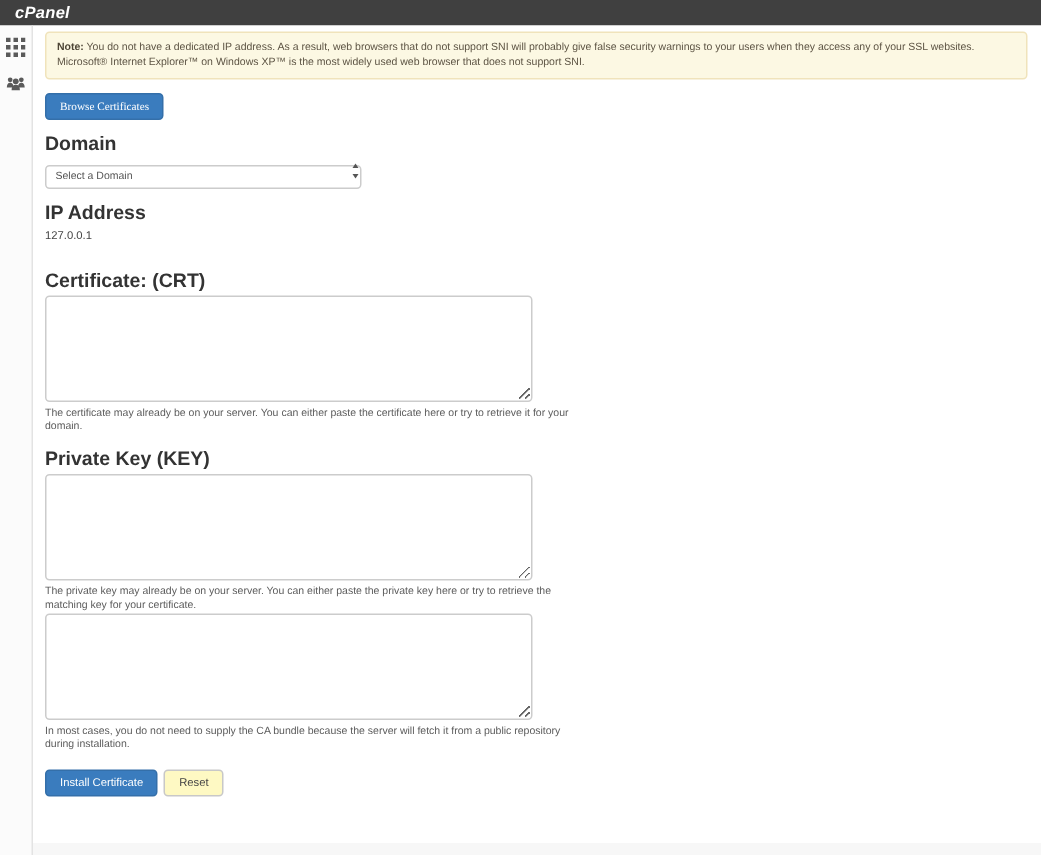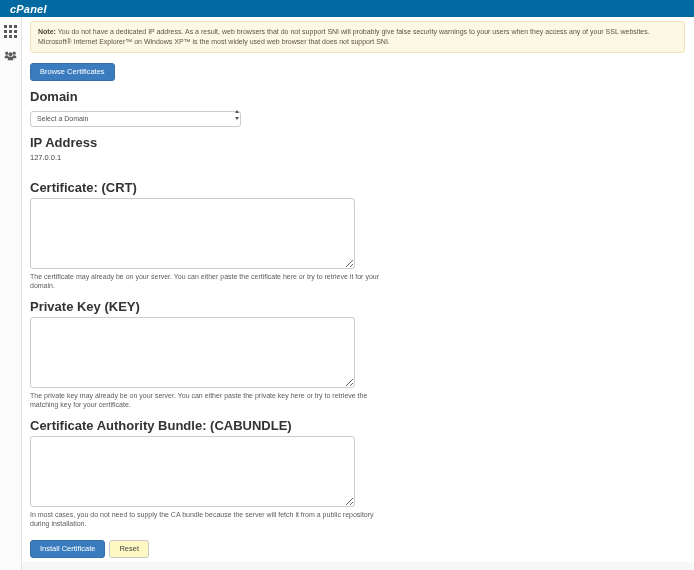--- a/index.html
+++ b/index.html
@@ -1,21 +1,21 @@
 <!DOCTYPE html>
 <html><head>
 <meta charset="utf-8">
 <style>
   * { margin:0; padding:0; box-sizing:border-box; }
   html,body { width:694px; height:570px; overflow:hidden; }
   body { font-family:"Liberation Sans","DejaVu Sans",sans-serif; background:#ffffff; color:#333; }
 
   
   .app-header {
-    height:17px; background:#0369a1; display:flex; align-items:center;
+    height:17px; background:#404040; display:flex; align-items:center;
     padding:0 10px;
   }
   .logo { color:#ffffff; font-style:italic; font-weight:bold; font-size:11px; letter-spacing:.2px; }
 
   
   .shell { display:flex; height:553px; }
   .sidebar {
     width:22px; background:#fbfbfb; border-right:1px solid #e3e3e3;
     display:flex; flex-direction:column; align-items:center; padding-top:8px; gap:11px;
   }
@@ -33,21 +33,21 @@
   .notice b { color:#4d4536; }
 
   
   .btn {
     display:inline-block; border:1px solid transparent; border-radius:3px;
     font-size:7.5px; line-height:1; padding:4.5px 9px; cursor:pointer;
     font-family:inherit;
   }
   .btn-primary { background:#3a7cbe; border-color:#346fa9; color:#ffffff; }
   .btn-default { background:#fef9c3; border-color:#c8c8c8; color:#444; }
-  .browse-row { margin-bottom:8px; }
+  .browse-row { margin-bottom:8px;font-family:Liberation Serif, serif; }
 
   
   .fld-label { font-size:13px; font-weight:bold; color:#333; margin:8px 0 3px; }
   .value-text { font-size:7.5px; color:#444; margin-bottom:18px; }
 
   .sel-wrap { position:relative; width:215px; }
   select {
     width:211px; height:16px; font-size:7px; color:#555; font-family:inherit;
     border:1px solid #cccccc; border-radius:3px; background:#ffffff;
     -webkit-appearance:none; appearance:none; padding:0 14px 0 6px; cursor:pointer;
@@ -133,21 +133,20 @@
     <div class="value-text">127.0.0.1</div>
 
     <div class="fld-label">Certificate: (CRT)</div>
     <textarea spellcheck="false" style=""></textarea>
     <div class="help">The certificate may already be on your server. You can either paste the certificate here or try to retrieve it for your domain.</div>
 
     <div class="fld-label">Private Key (KEY)</div>
     <textarea spellcheck="false" style=""></textarea>
     <div class="help">The private key may already be on your server. You can either paste the private key here or try to retrieve the matching key for your certificate.</div>
 
-    <div class="fld-label">Certificate Authority Bundle: (CABUNDLE)</div>
     <textarea spellcheck="false" style=""></textarea>
     <div class="help">In most cases, you do not need to supply the CA bundle because the server will fetch it from a public repository during installation.</div>
 
     <div class="actions-row">
       <button class="btn btn-primary">Install Certificate</button>
       <button class="btn btn-default">Reset</button>
     </div>
 
     <div class="footer-link-row">
       

